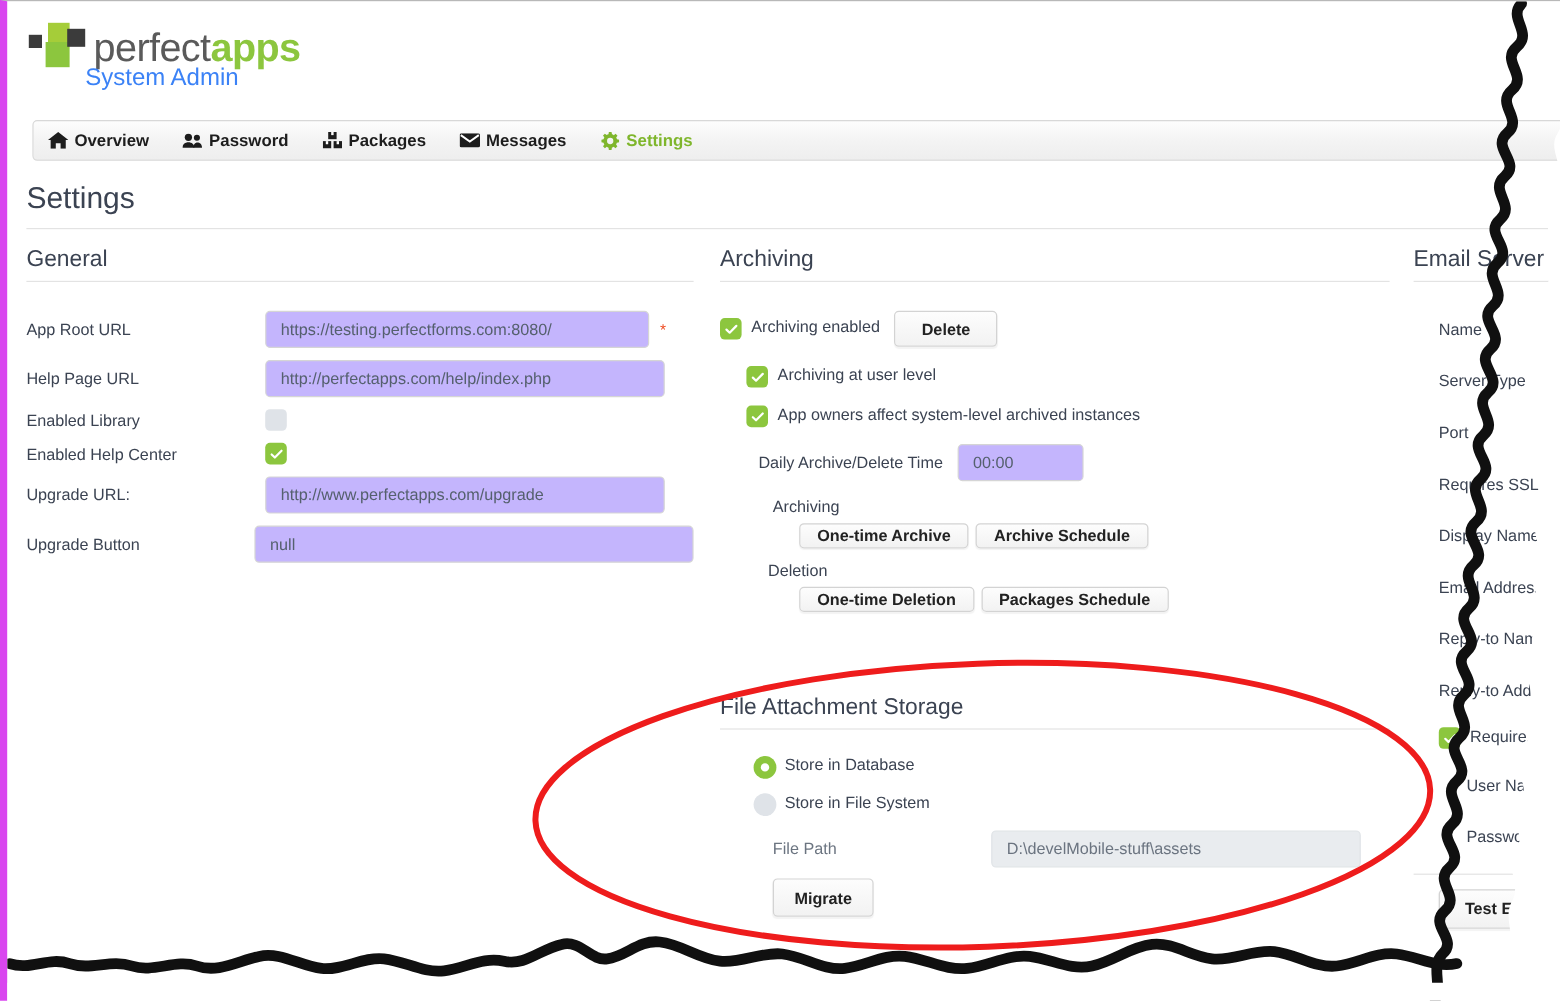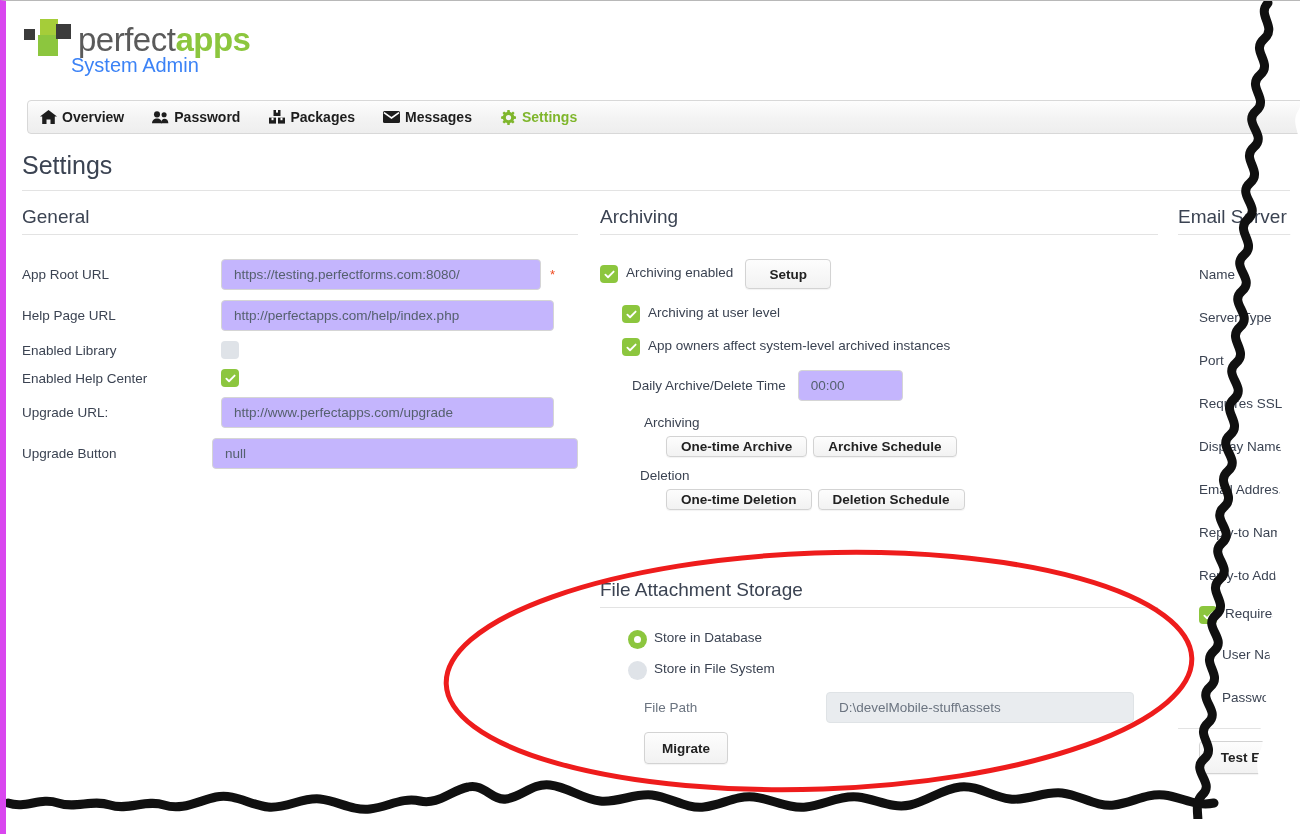--- a/index.html
+++ b/index.html
@@ -250,21 +250,21 @@
 
     <div style="display:flex; align-items:center; gap:12px; margin-top:24px;">
       <div class="chk-row">
         <div class="chk on">
           <svg class="tick" viewBox="0 0 12 12">
               <path d="M1.5 6.2 4.4 9 10.5 2.8" stroke="#fff" stroke-width="2" fill="none" stroke-linecap="round" stroke-linejoin="round"></path>
             </svg>
         </div>
         <span class="lbl">Archiving enabled</span>
       </div>
-      <div class="btn" style="width:86px; height:30px;">Setup</div>
+      <div class="btn" style="width:86px; height:30px;">Delete</div>
     </div>
 
     <div class="chk-row a-indent1" style="margin-top:16px;">
       <div class="chk on">
         <svg class="tick" viewBox="0 0 12 12">
             <path d="M1.5 6.2 4.4 9 10.5 2.8" stroke="#fff" stroke-width="2" fill="none" stroke-linecap="round" stroke-linejoin="round"></path>
           </svg>
       </div>
       <span class="lbl">Archiving at user level</span>
     </div>
@@ -285,21 +285,21 @@
 
     <div class="lbl a-indent2" style="margin-top:14px;">Archiving</div>
     <div style="display:flex; gap:6px; margin-top:6px; padding-left:66px;">
       <div class="btn">One-time Archive</div>
       <div class="btn">Archive Schedule</div>
     </div>
 
     <div class="lbl" style="margin-top:11px; margin-left:40px;">Deletion</div>
     <div style="display:flex; gap:6px; margin-top:6px; padding-left:66px;">
       <div class="btn">One-time Deletion</div>
-      <div class="btn">Deletion Schedule</div>
+      <div class="btn">Packages Schedule</div>
     </div>
   </div>
 
   <div class="col" style="left:594px; top:578px; width:558px;">
     <div class="sec-title">File Attachment Storage</div>
     <div class="sec-rule"></div>
 
     <div class="chk-row" style="margin-top:22px; padding-left:28px; gap:7px;">
       <div class="radio on">
           <span class="dot"></span>

